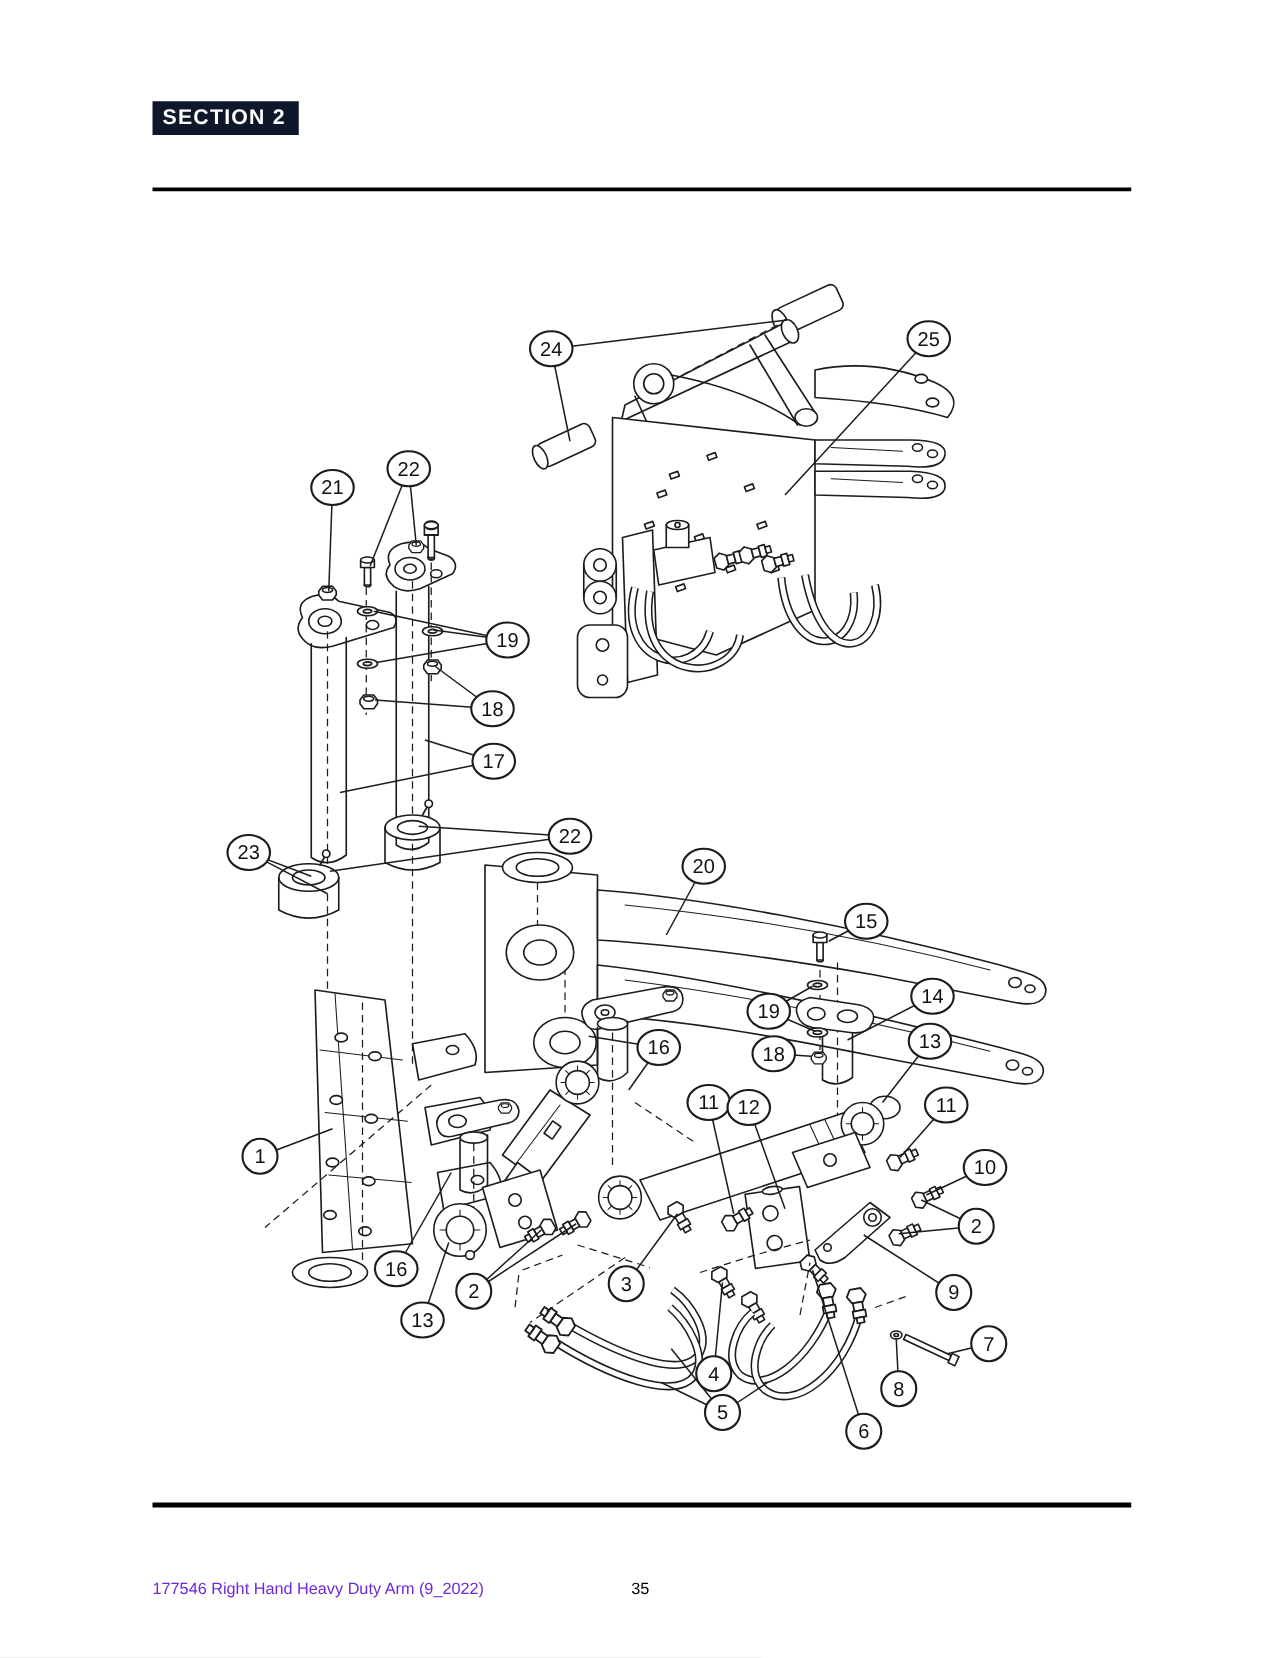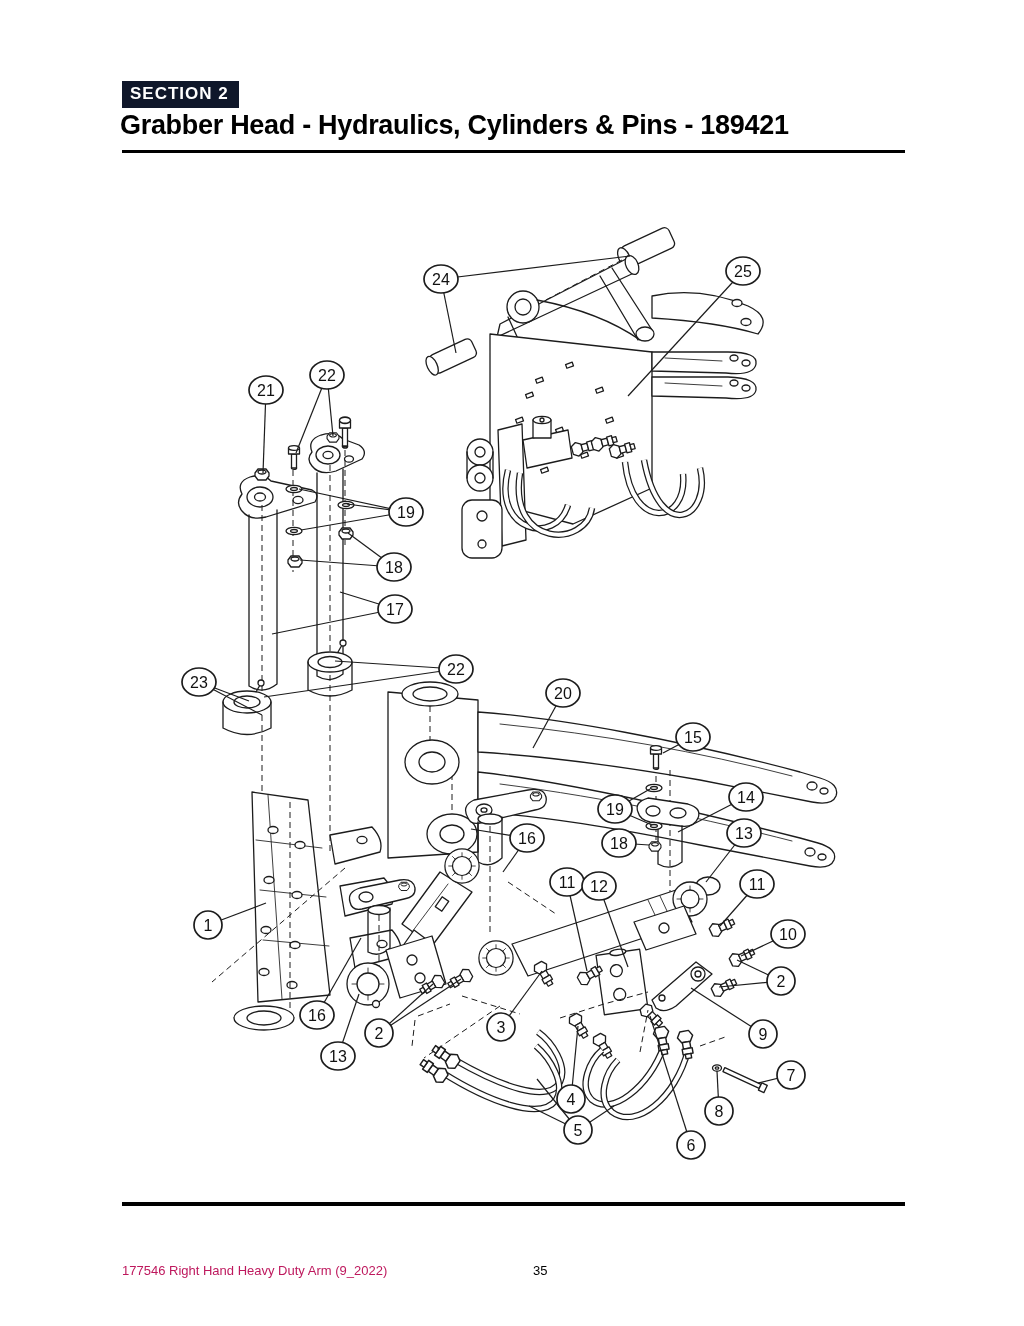--- a/index.html
+++ b/index.html
@@ -4,41 +4,40 @@
 <style>
   html,body{margin:0;padding:0;background:#e8e8e8;}
   .page{position:relative;width:1024px;height:1326px;background:#ffffff;margin:0 auto;
         font-family:"Liberation Sans",sans-serif;overflow:hidden;}
   .section-badge{position:absolute;left:122px;top:81px;background:#0f172a;color:#fff;
         font-size:17px;font-weight:bold;padding:3px 10px 4px 8px;letter-spacing:1px;}
   .page-title{position:absolute;left:120px;top:110px;font-size:27px;font-weight:bold;
         color:#000;letter-spacing:-0.3px;white-space:nowrap;}
   .rule-top{position:absolute;left:122px;top:150px;width:783px;height:3px;background:#000;}
   .rule-bottom{position:absolute;left:122px;top:1202px;width:783px;height:4px;background:#000;}
-  .footer-ref{position:absolute;left:122px;top:1263px;font-size:13px;color:#be185d;}
-  .footer-page{position:absolute;left:505px;top:1263px;font-size:13px;color:#000;margin-left:28px;}
+  .footer-ref{position:absolute;left:122px;top:1263px;font-size:13px;color:#6d28d9;}
+  .footer-page{position:absolute;left:505px;top:1263px;font-size:13px;color:#000;}
   svg.diagram{position:absolute;left:0;top:0;}
   
   .o{fill:none;stroke:#1c1c1c;stroke-width:1.3;stroke-linejoin:round;stroke-linecap:round;}
   .f{fill:#fff;stroke:#1c1c1c;stroke-width:1.3;stroke-linejoin:round;}
   .t{stroke-width:0.85;}
   .d{fill:none;stroke:#1c1c1c;stroke-width:1;stroke-dasharray:6 4;}
   .ho{fill:none;stroke:#1c1c1c;stroke-width:6.5;}
   .hi{fill:none;stroke:#fff;stroke-width:4;}
   .leader{stroke:#1c1c1c;stroke-width:1.2;fill:none;}
   .bubble{fill:#fff;stroke:#1c1c1c;stroke-width:1.7;}
   .bubble-label{font-family:"Liberation Sans",sans-serif;font-size:16px;fill:#111;text-anchor:middle;}
 </style>
 </head>
 <body>
 
 <div class="page">
 
   <div class="section-badge">SECTION 2</div>
-  <div class="page-title">Grabber Head - Hydraulics, Cylinders &amp; Pins - 189421</div>
   <div class="rule-top"></div>
 
   <svg class="diagram" width="1024" height="1326" viewBox="0 0 1024 1326">
     <defs>
       <g id="washer">
           <ellipse class="f" rx="8" ry="3.6"></ellipse>
           <ellipse class="f" rx="3.4" ry="1.5"></ellipse>
         </g>
       <g id="nut">
           <path class="f" d="M-7,-1 L-4,-5 L4,-5 L7,-1 L7,2 L4,6 L-4,6 L-7,2 Z"></path>

